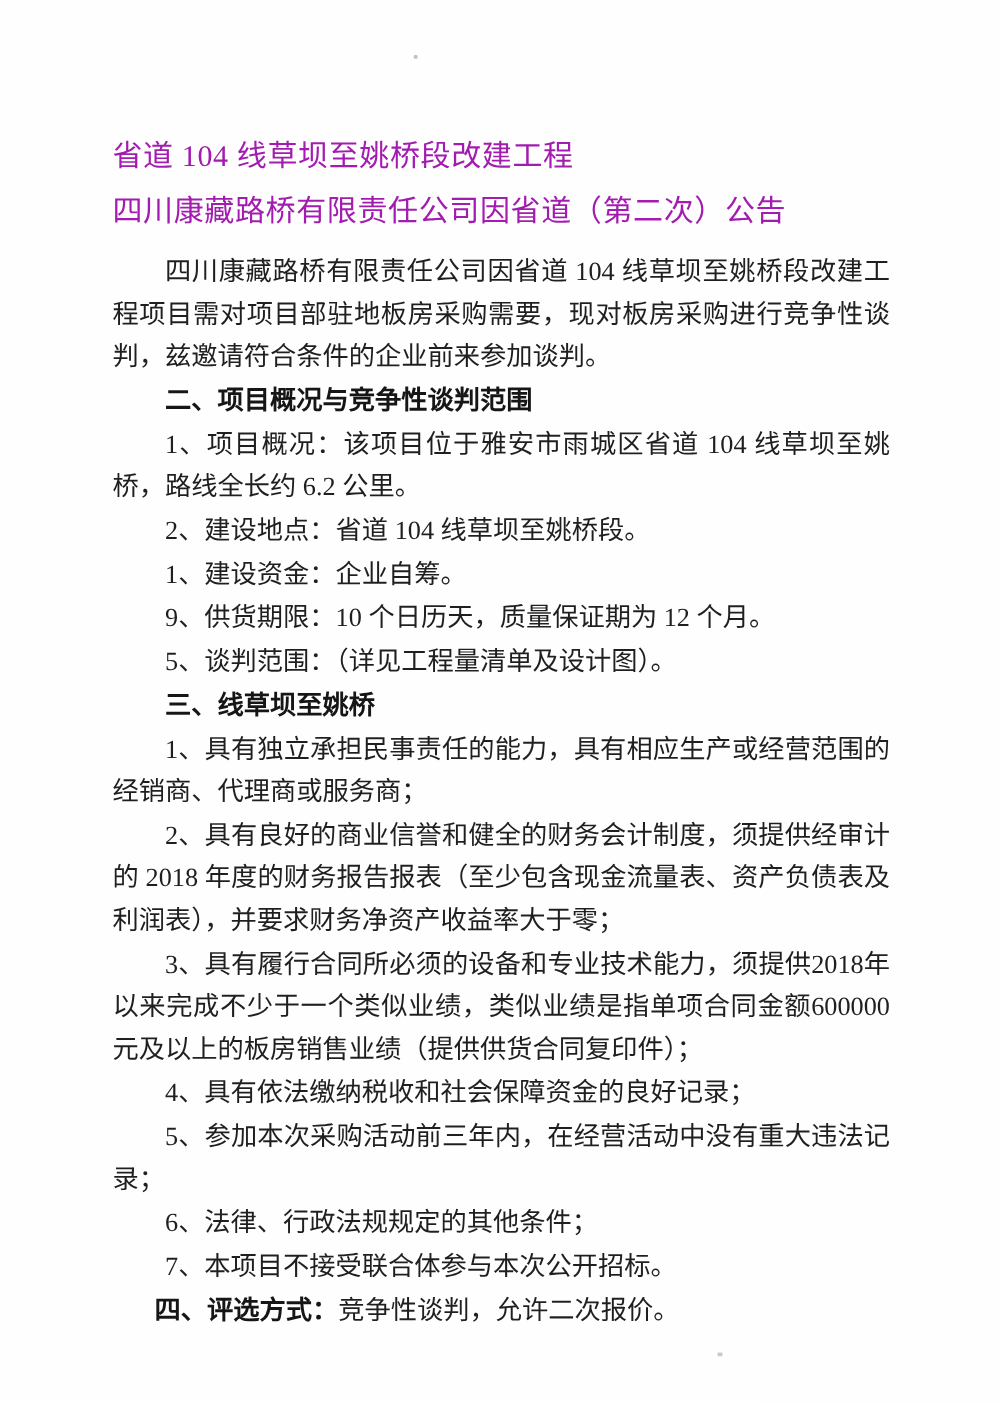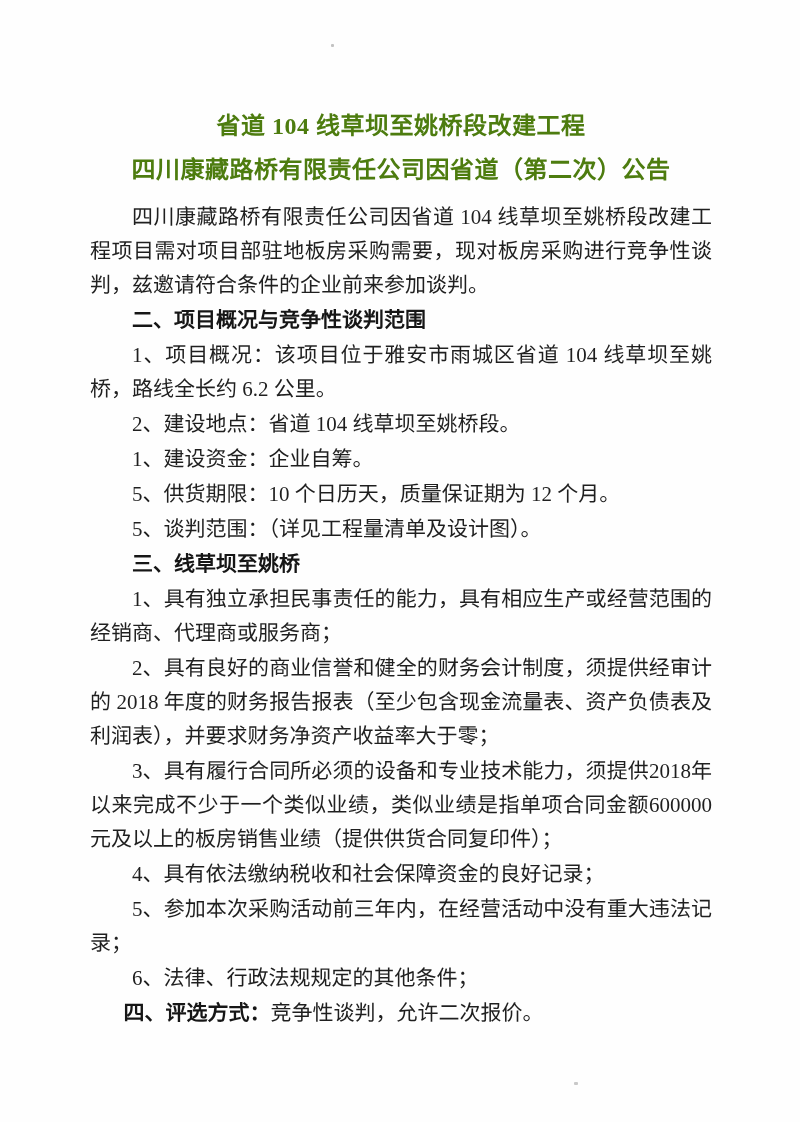--- a/index.html
+++ b/index.html
@@ -12,25 +12,24 @@
     width: 800px;
     height: 1122px;
     background: #fefefe;
     overflow: hidden;
     font-family: "Liberation Serif", "DejaVu Serif", serif;
     color: #1f1f1f;
     box-sizing: border-box;
     padding: 104px 88px 0 90px;
   }
   .doc-title {
-    text-align: center;
-    font-weight: bold;
+    font-weight: normal;
     font-size: 24px;
     line-height: 44px;
-    color: #4d7c0f;
+    color: #a21caf;
     letter-spacing: 0.5px;
   }
   .doc-body {
     margin-top: 8px;
     font-size: 21px;
     line-height: 34px;
     text-align: justify;
     text-justify: inter-character;
   }
   .doc-body p {
@@ -77,38 +76,39 @@
 
 
     <p><strong>二、项目概况与竞争性谈判范围</strong></p>
 
     <p><span>1、项目概况：该项目位于雅安市雨城区省道 104 线草坝至姚桥，路线全长约 6.2 公里。</span></p>
 
     <p><span>2、建设地点：省道 104 线草坝至姚桥段。</span></p>
 
     <p><span>1、建设资金：企业自筹。</span></p>
 
-    <p><span>5、供货期限：10 个日历天，质量保证期为 12 个月。</span></p>
+    <p><span>9、供货期限：10 个日历天，质量保证期为 12 个月。</span></p>
 
     <p><span>5、谈判范围：（详见工程量清单及设计图）。</span></p>
 
     <p><strong>三、线草坝至姚桥</strong></p>
 
     <p><span>1、具有独立承担民事责任的能力，具有相应生产或经营范围的经销商、代理商或服务商；</span></p>
 
     <p><span>2、具有良好的商业信誉和健全的财务会计制度，须提供经审计的 2018 年度的财务报告报表（至少包含现金流量表、资产负债表及利润表），并要求财务净资产收益率大于零；</span></p>
 
     <p><span>3、具有履行合同所必须的设备和专业技术能力，须提供2018年以来完成不少于一个类似业绩，类似业绩是指单项合同金额600000元及以上的板房销售业绩（提供供货合同复印件）；</span></p>
 
     <p><span>4、具有依法缴纳税收和社会保障资金的良好记录；</span></p>
 
     <p><span>5、参加本次采购活动前三年内，在经营活动中没有重大违法记录；</span></p>
 
     <p><span>6、法律、行政法规规定的其他条件；</span></p>
 
+    <p><span>7、本项目不接受联合体参与本次公开招标。</span></p>
 
     <p class="sec-four"><strong>四、评选方式：</strong><span>竞争性谈判，允许二次报价。</span></p>
 
   </div>
 
   <div class="speck speck-a"></div>
   <div class="speck speck-b"></div>
 
 </div>
 

